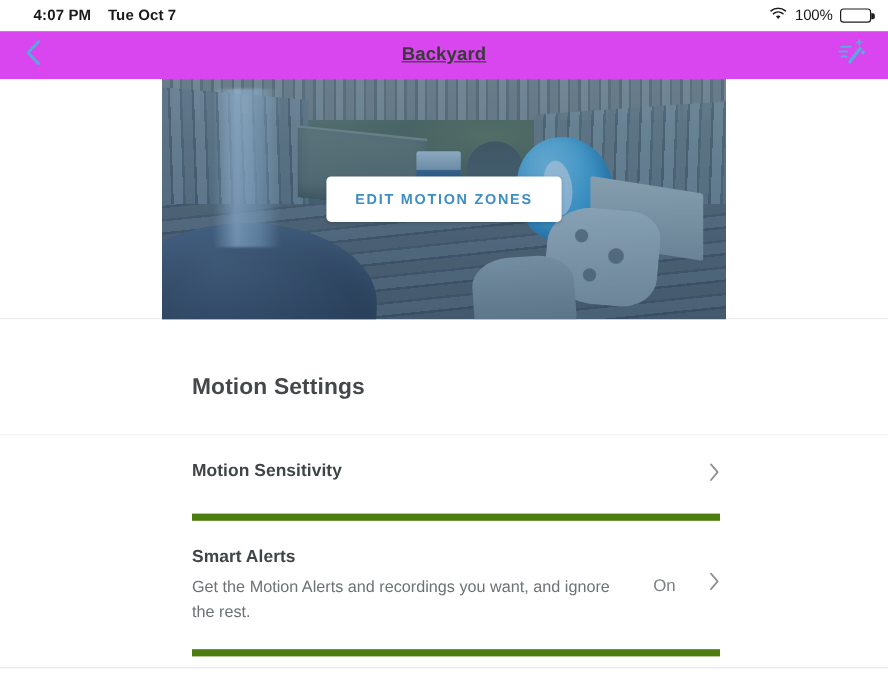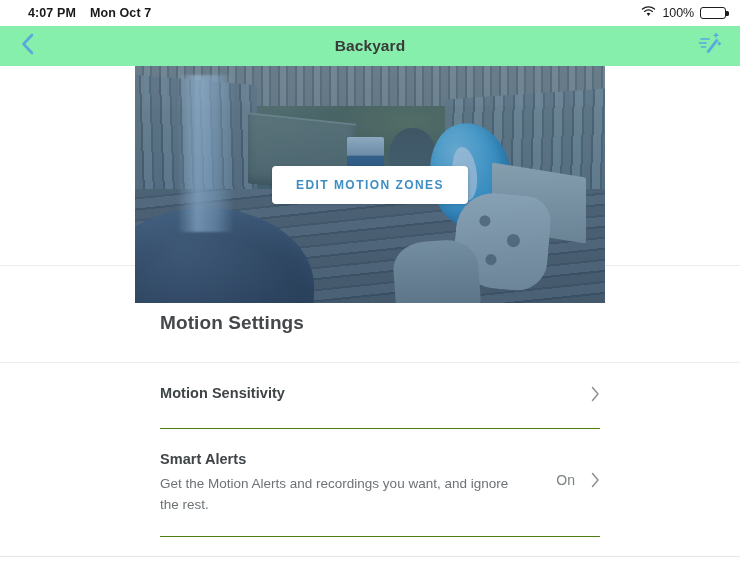--- a/index.html
+++ b/index.html
@@ -72,21 +72,22 @@
     border-radius: 1.2px;
   }
 
   
   .nav-bar {
     position: relative;
     height: 40px;
     width: 100%;
     display: flex;
     align-items: center;
-    background: #86efac;
+    background: #d946ef;
+    text-decoration: underline;
   }
   .nav-back {
     position: absolute;
     left: 8px;
     top: 50%;
     transform: translateY(-50%);
     width: 40px;
     height: 36px;
     display: flex;
     align-items: center;
@@ -120,21 +121,21 @@
     width: 100%;
     height: 200px;
     background: #ffffff;
     display: flex;
     justify-content: center;
     border-bottom: 1px solid #ececec;
   }
   .camera-frame {
     position: relative;
     width: 470px;
-    height: 237px;
+    height: 200px;
     overflow: hidden;
     background: #51687a;
   }
 
   
   .scene { position: absolute; inset: 0; }
 
   
   .sc-grass {
     position: absolute;
@@ -321,21 +322,21 @@
   .settings-list {
     padding: 0 140px 0 160px;
     background: #ffffff;
   }
 
   .setting-row {
     position: relative;
     display: flex;
     align-items: flex-start;
     padding: 22px 0 20px 0;
-    border-bottom: 1px solid #4d7c0f;
+    border-bottom: 6px solid #4d7c0f;
     cursor: pointer;
     width: 440px;
   }
   .setting-row:last-child { border-bottom: none; }
 
   .row-text { flex: 1; padding-right: 24px; }
   .row-title {
     font-size: 14.5px;
     font-weight: 700;
     color: #3f4447;
@@ -345,21 +346,22 @@
   .row-desc {
     font-size: 13.5px;
     font-weight: 400;
     color: #6d7275;
     line-height: 1.55;
     max-width: 360px;
   }
 
   .row-right {
     display: flex;
-    gap: 16px;
+    align-items: center;
+    gap: 28px;
     align-self: center;
     position: absolute;
     right: 0;
     top: 50%;
     transform: translateY(-50%);
   }
   .row-value {
     font-size: 14px;
     color: #7b8083;
     font-weight: 400;
@@ -374,21 +376,21 @@
     left: 0;
     top: 556px;
   }
 </style>
 </head>
 <body>
 
 <div class="status-bar">
   <div class="status-left">
     <span class="status-time">4:07 PM</span>
-    <span class="status-date">Mon Oct 7</span>
+    <span class="status-date">Tue Oct 7</span>
   </div>
   <div class="status-spacer"></div>
   <div class="status-right">
     <span class="wifi-icon">
       <svg width="15" height="11" viewBox="0 0 15 11">
         <path d="M7.5 9.9 L5.6 7.6 a3 3 0 0 1 3.8 0 Z" fill="#1d1d1d"></path>
         <path d="M3.6 5.4 a6.2 6.2 0 0 1 7.8 0" stroke="#1d1d1d" stroke-width="1.35" fill="none" stroke-linecap="round"></path>
         <path d="M1.5 3.0 a9.4 9.4 0 0 1 12 0" stroke="#1d1d1d" stroke-width="1.35" fill="none" stroke-linecap="round"></path>
       </svg>
     </span>

